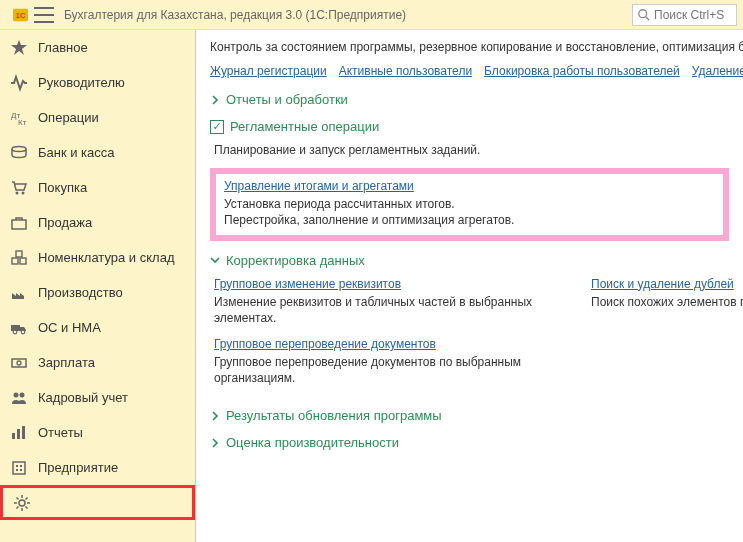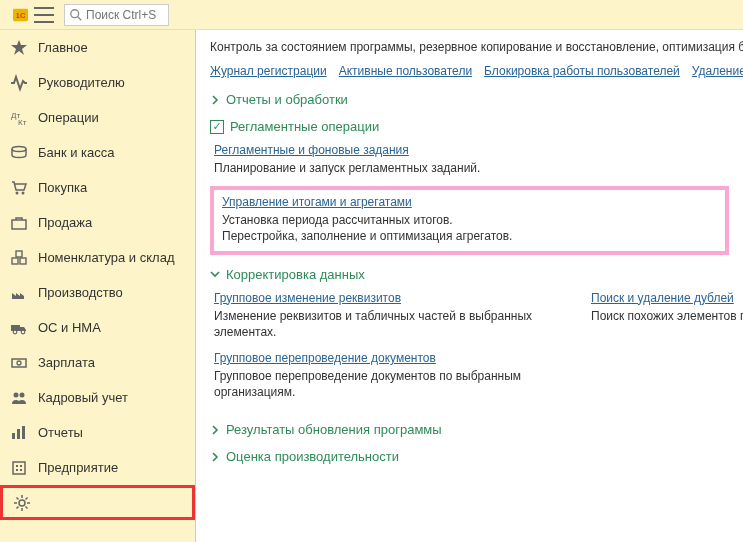--- a/index.html
+++ b/index.html
@@ -29,40 +29,41 @@
   .desc { font-size: 12px; color: #333; margin-bottom: 10px; white-space: nowrap; }
   .tab-links { display: flex; gap: 12px; margin-bottom: 14px; font-size: 12px; white-space: nowrap; }
   .tab-link { color: #2a6496; text-decoration: underline; cursor: pointer; }
   .section { margin-bottom: 12px; }
   .section-header { display: flex; align-items: center; color: #2e8b57; font-size: 13px; margin-bottom: 8px; cursor: pointer; }
   .section-toggle { margin-right: 6px; }
   .checkbox-icon { width: 14px; height: 14px; border: 1px solid #2e8b57; display: inline-flex; align-items: center; justify-content: center; margin-right: 6px; color: #2e8b57; font-size: 11px; }
   .block { margin-left: 4px; margin-bottom: 10px; padding-right: 6px; }
   .block-link { color: #2a6496; text-decoration: underline; font-size: 12px; cursor: pointer; display: inline-block; margin-bottom: 3px; }
   .block-desc { font-size: 12px; color: #333; line-height: 1.35; }
-  .highlight-block { border: 4px solid #f9a8d4; padding: 4px 8px 6px 8px; margin-left: 0; }
+  .highlight-block { border: 6px solid #f9a8d4; padding: 4px 8px 6px 8px; margin-left: 0; }
   .two-col { display: flex; gap: 47px; }
   .col { flex-shrink: 0; }
   .col:first-child { width: 330px; }
 </style>
 </head>
 <body>
 
 <div class="topbar">
   <span class="logo">
     <svg viewBox="0 0 22 18">
         <rect x="0" y="0" width="22" height="18" rx="2" fill="#e8b500"></rect>
         <text x="4" y="13" font-size="11" font-weight="bold" fill="#d33">1С</text>
       </svg>
   </span>
   <div class="burger">
       <span></span>
       <span></span>
       <span></span>
     </div>
+  <div class="app-title">Бухгалтерия для Казахстана, редакция 3.0  (1С:Предприятие)</div>
   <div class="search-box">
     <svg class="search-icon" viewBox="0 0 16 16">
         <circle cx="6.5" cy="6.5" r="4.5" fill="none" stroke="#888" stroke-width="1.5"></circle>
         <line x1="10" y1="10" x2="14" y2="14" stroke="#888" stroke-width="1.5"></line>
       </svg>
     <input placeholder="Поиск Ctrl+Shi" style="">
   </div>
 </div>
 
 <div class="main">
@@ -191,21 +192,20 @@
         <span>Отчеты и обработки</span>
       </div>
     </div>
 
     <div class="section">
       <div class="section-header">
         <span class="checkbox-icon">✓</span>
         <span>Регламентные операции</span>
       </div>
       <div class="block">
-        <a class="block-link">Регламентные и фоновые задания</a>
         <div class="block-desc">Планирование и запуск регламентных заданий.</div>
       </div>
       <div class="block highlight-block">
         <a class="block-link">Управление итогами и агрегатами</a>
         <div class="block-desc">Установка периода рассчитанных итогов.</div>
         <div class="block-desc">Перестройка, заполнение и оптимизация агрегатов.</div>
       </div>
     </div>
 
     <div class="section">

